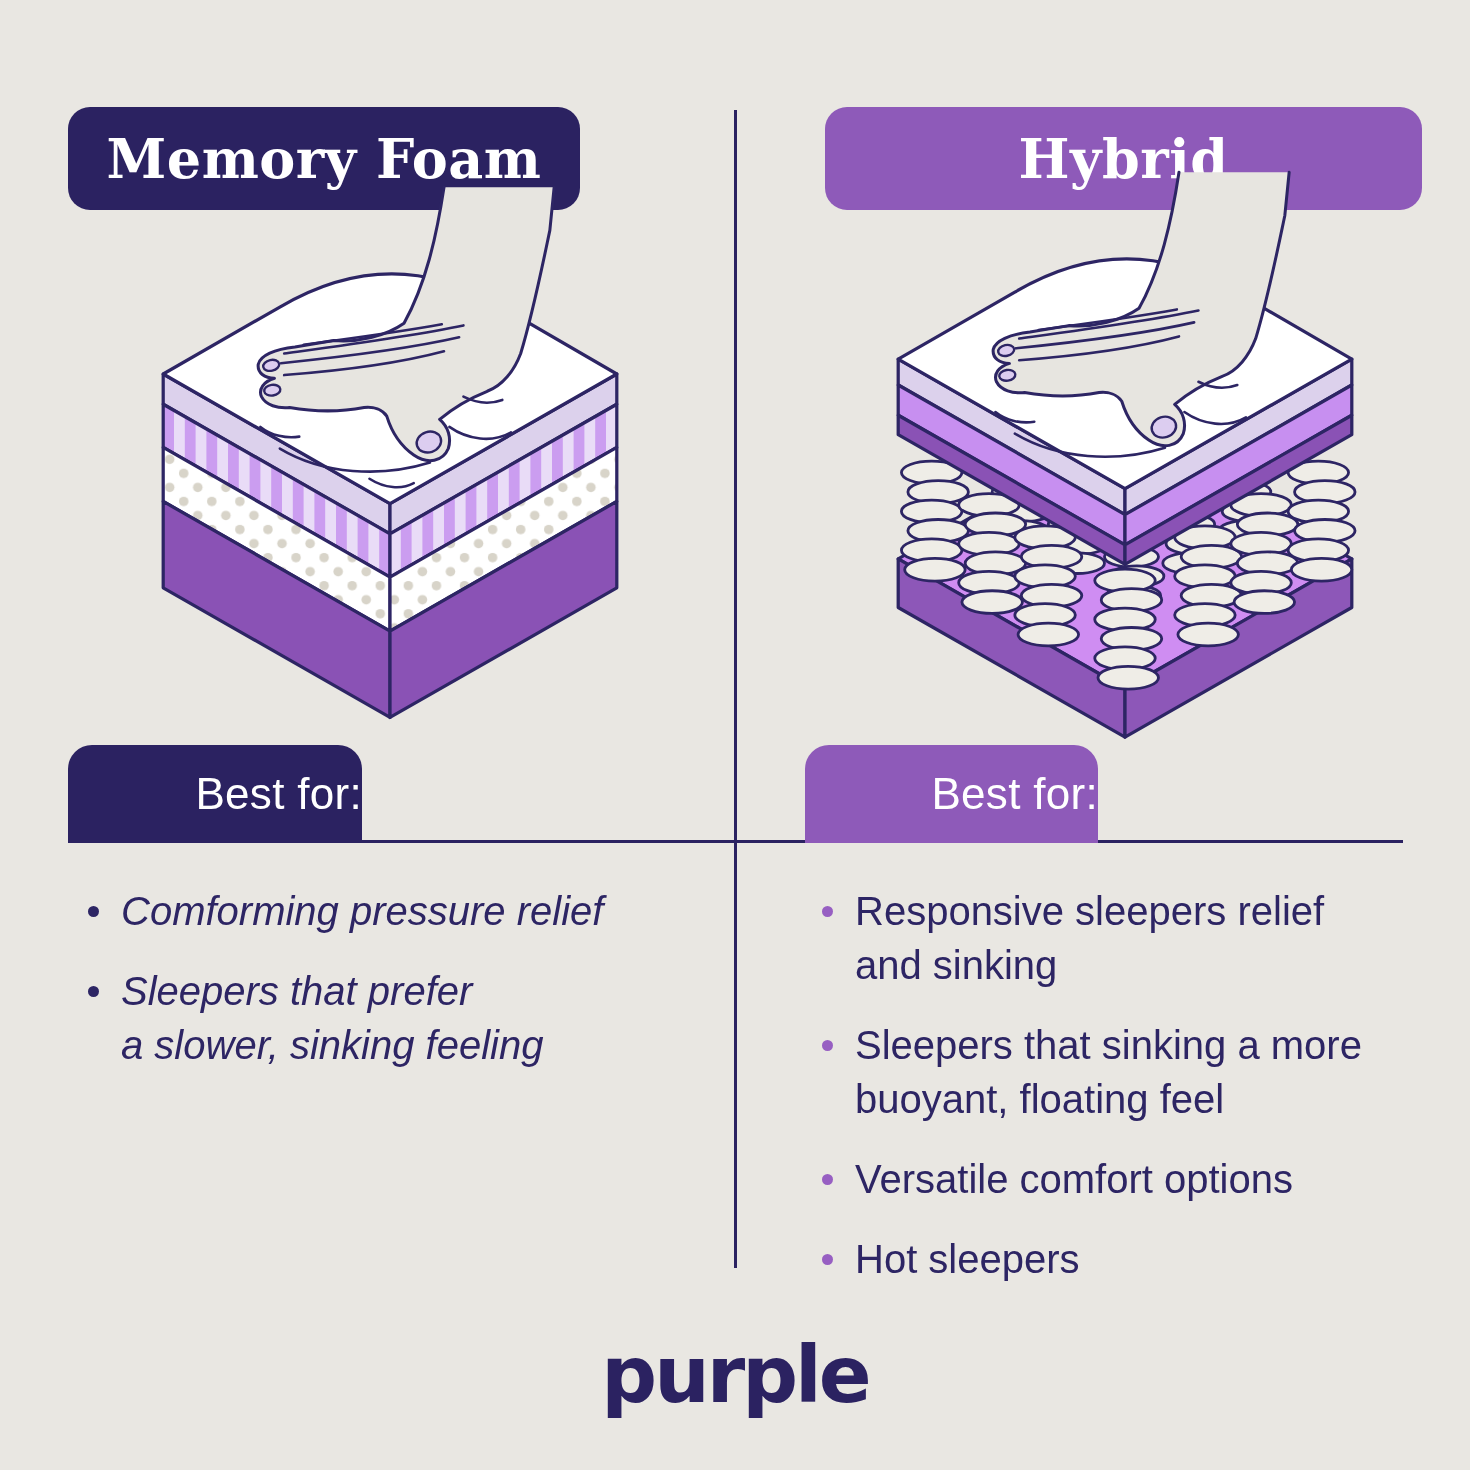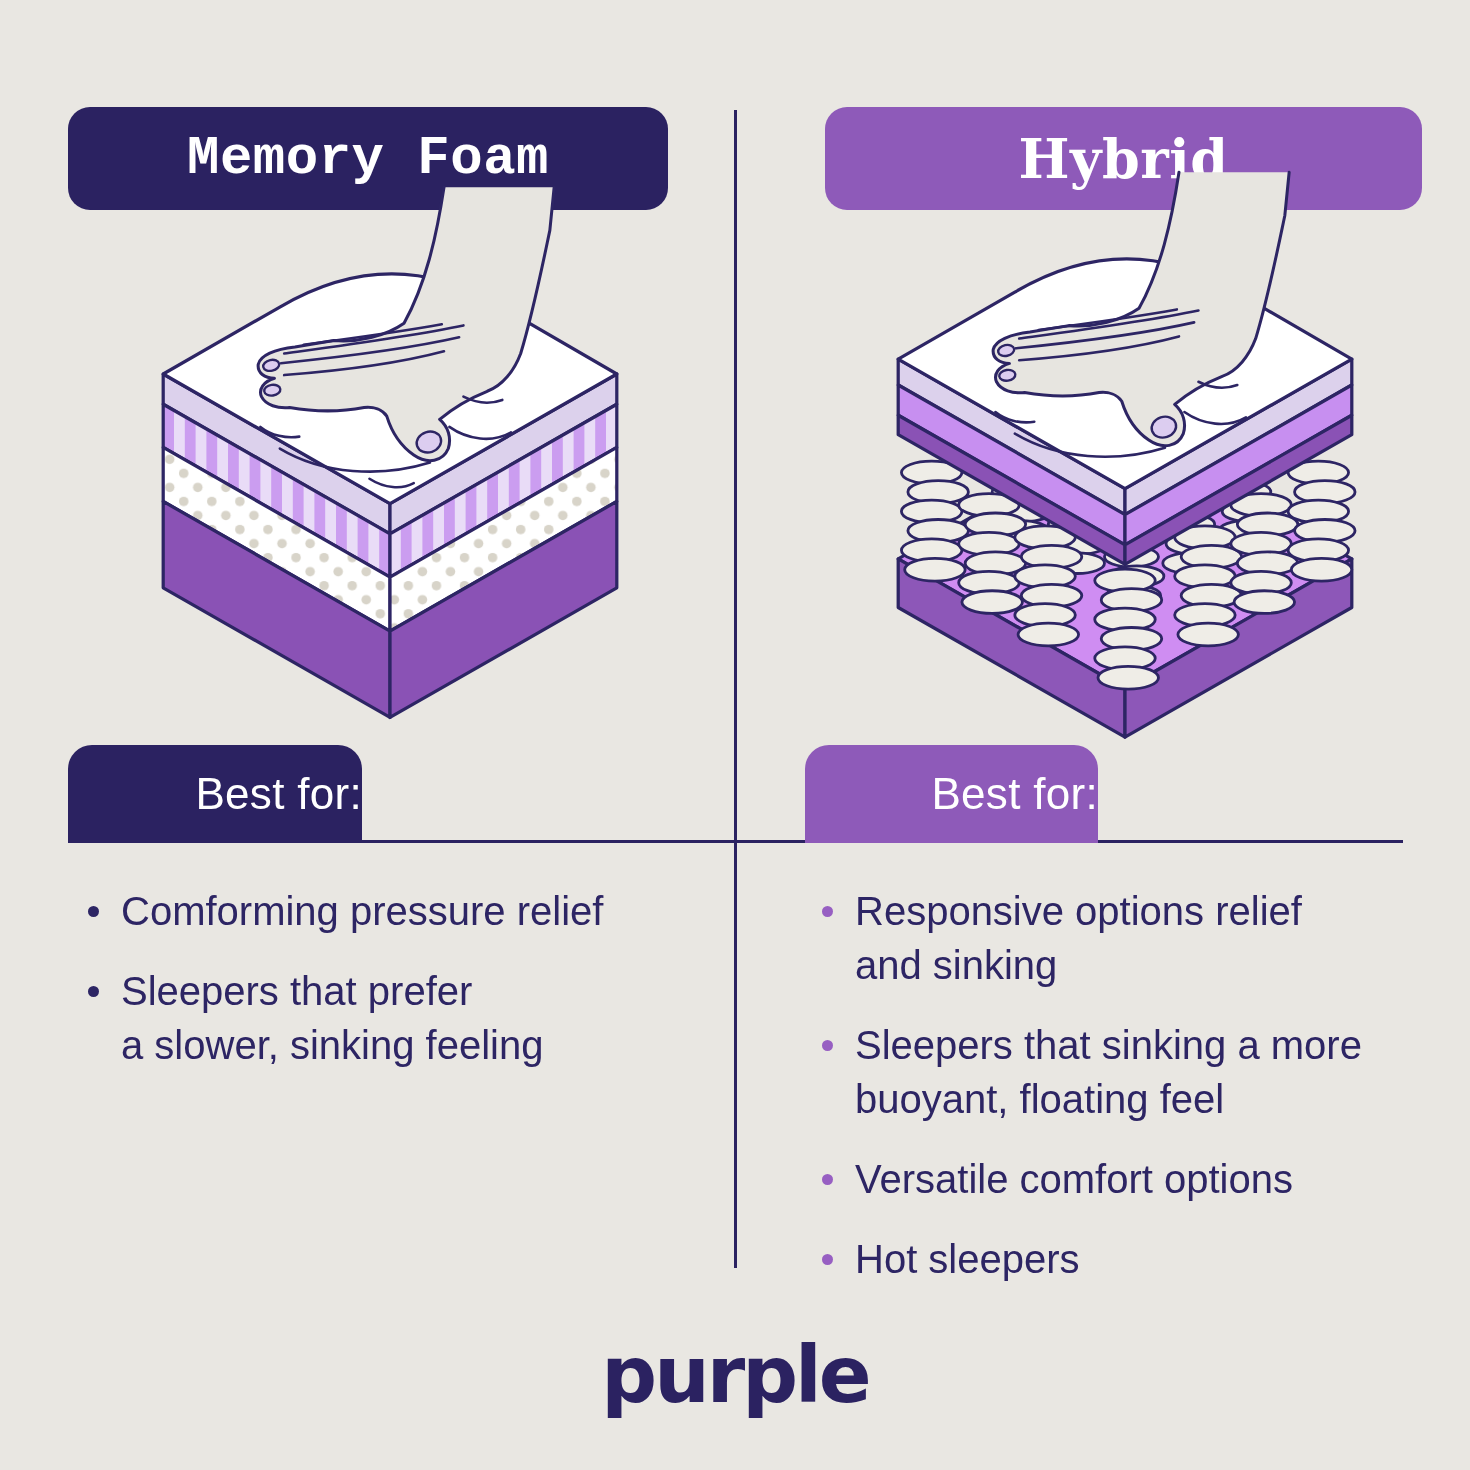--- a/index.html
+++ b/index.html
@@ -8,40 +8,40 @@
     background:#e9e7e2;overflow:hidden;
     font-family:"Liberation Sans",sans-serif;
   }
   .divider{position:absolute;left:734px;top:110px;width:3px;height:1158px;background:#2b2261;}
   .header{
     position:absolute;top:107px;height:103px;border-radius:22px;
     display:flex;align-items:center;justify-content:center;
     color:#ffffff;font-family:"DejaVu Serif","Liberation Serif",serif;
     font-weight:700;font-size:54px;letter-spacing:.5px;
   }
-  .header-left{left:68px;width:600px;background:#2b2261;font-family:Liberation Mono, monospace;}
+  .header-left{left:68px;width:512px;background:#2b2261;}
   .header-right{left:805px;width:597px;background:#8e5ab9;margin-left:20px;}
   .illus{position:absolute;}
   .illus-left{left:120px;top:185px;width:540px;height:540px;}
   .illus-right{left:855px;top:170px;width:540px;height:578px;}
   .rule{position:absolute;top:840px;height:3px;background:#2b2261;}
   .rule-left{left:68px;width:669px;}
   .rule-right{left:735px;width:668px;}
   .badge{
     position:absolute;top:745px;height:98px;border-radius:24px 24px 0 0;
     display:flex;align-items:center;justify-content:flex-end;
     color:#ffffff;font-size:44px;font-weight:500;letter-spacing:.3px;
   }
   .badge-left{left:68px;width:294px;background:#2b2261;}
   .badge-right{left:805px;width:293px;background:#8e5ab9;}
   .bullets{
     position:absolute;top:884px;width:620px;list-style:none;margin:0;padding:0;
     color:#2d2564;font-size:40px;line-height:54px;font-weight:400;
   }
-  .bullets-left{left:88px;}
+  .bullets-left{left:88px;font-style:italic;}
   .bullets-right{left:822px;}
   .bullets li{display:flex;align-items:flex-start;margin-bottom:26px;}
   .dot{flex:0 0 auto;width:11px;height:11px;border-radius:50%;margin:22px 22px 0 0;}
   .bullets-left .dot{background:#2d2564;}
   .bullets-right .dot{background:#975fc2;}
   .logo{
     position:absolute;left:0;top:1330px;width:1470px;text-align:center;
     color:#2b2261;font-family:"DejaVu Sans","Liberation Sans",sans-serif;
     font-weight:800;font-size:78px;letter-spacing:-3px;
   }
@@ -207,21 +207,21 @@
         <span>Sleepers that prefer</span><br>
         <span>a slower, sinking feeling</span>
       </div>
     </li>
   </ul>
 
   <ul class="bullets bullets-right">
     <li>
       <span class="dot"></span>
       <div>
-        <span>Responsive options relief</span><br>
+        <span>Responsive sleepers relief</span><br>
         <span>and sinking</span>
       </div>
     </li>
     <li>
       <span class="dot"></span>
       <div>
         <span>Sleepers that sinking a more</span><br>
         <span>buoyant, floating feel</span>
       </div>
     </li>

